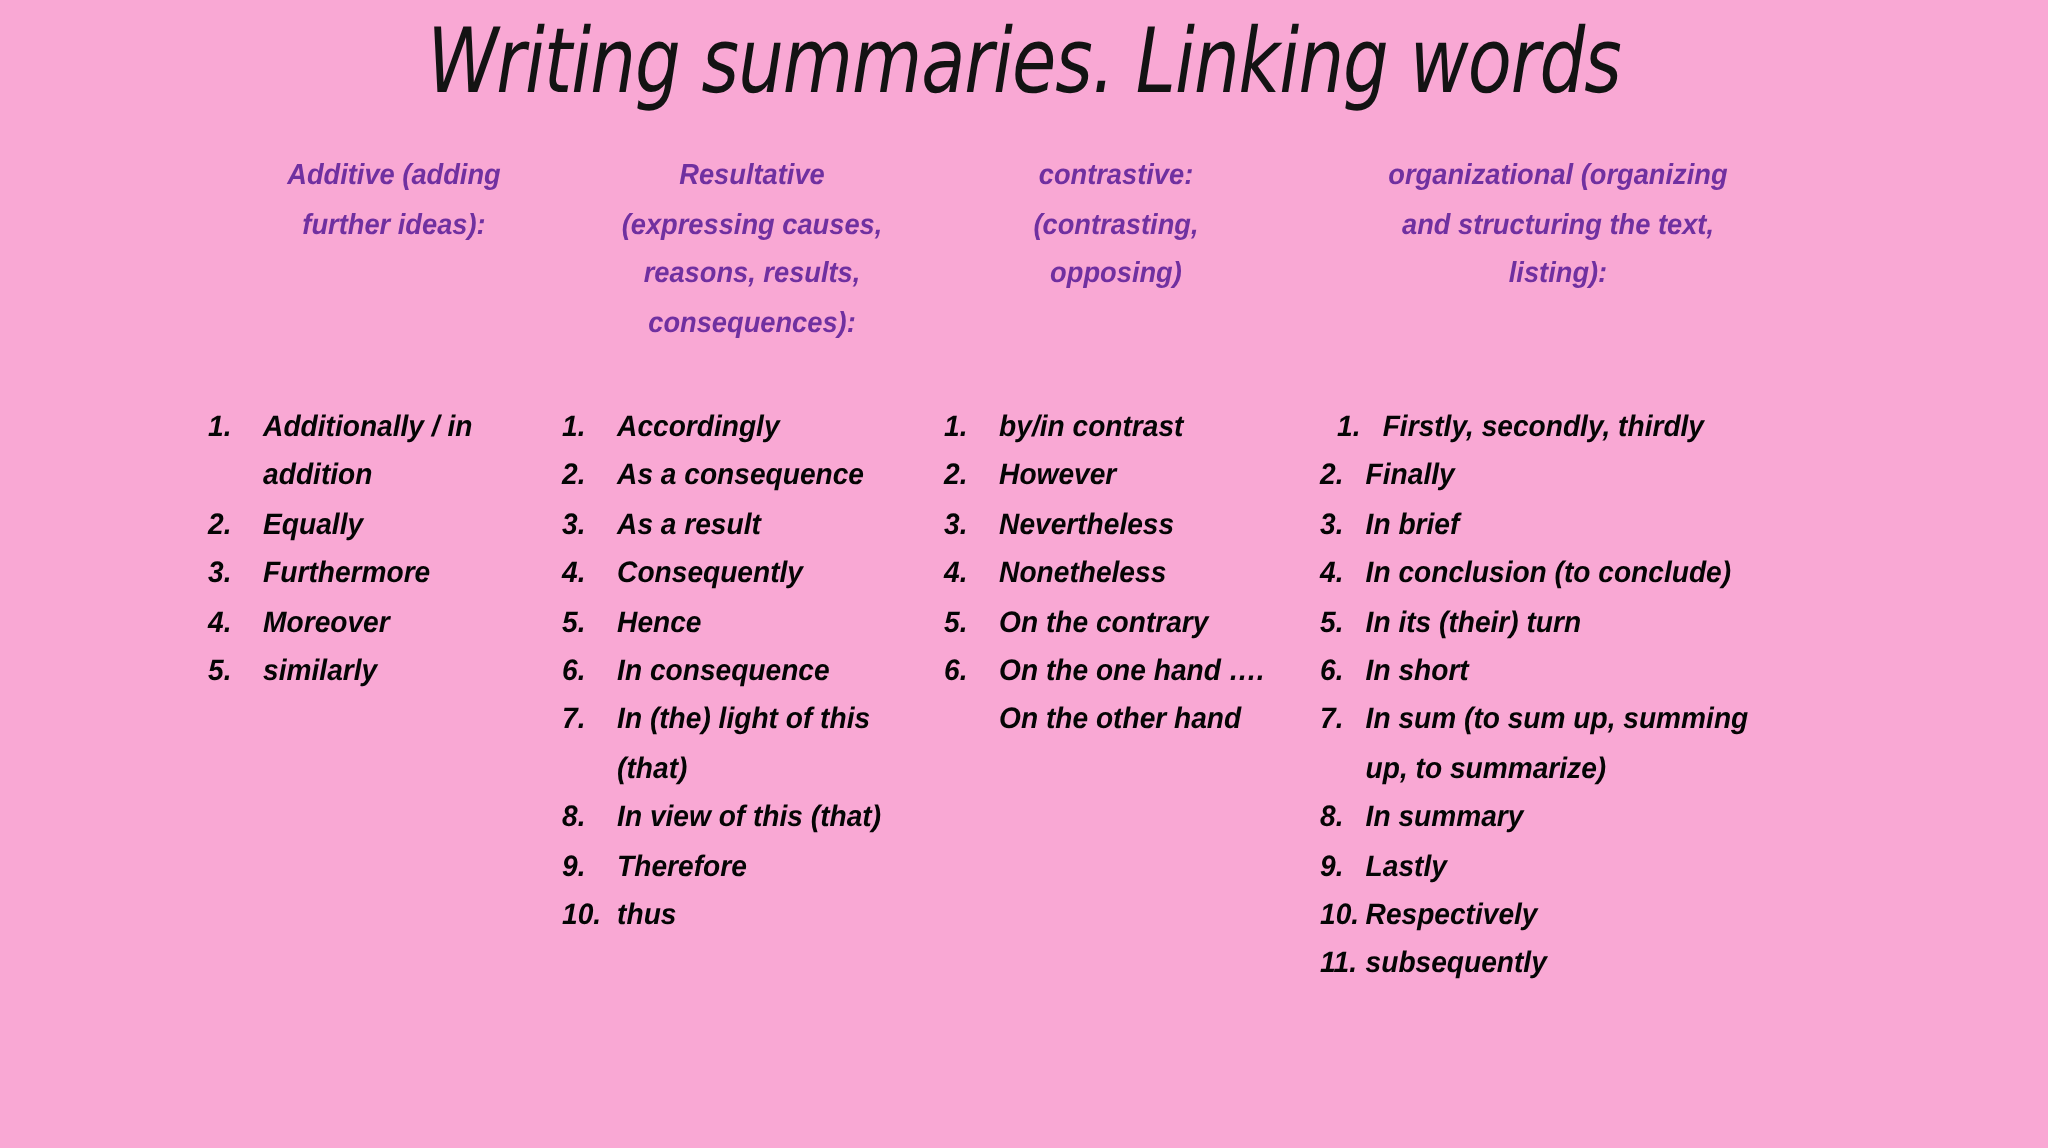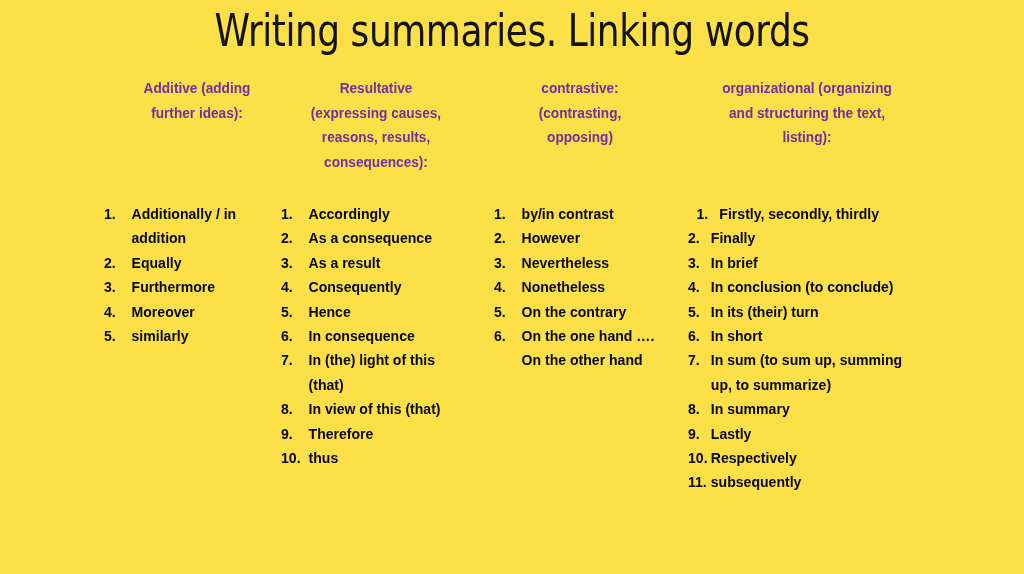--- a/index.html
+++ b/index.html
@@ -13,21 +13,22 @@
     overflow: hidden;
     font-family: "Liberation Sans", sans-serif;
     color: #000000;
     position: relative;
   }
 
   .slide {
     position: relative;
     width: 1024px;
     height: 574px;
-    background: #fde047;
+    background: #f9a8d4;
+    font-style: italic;
   }
 
   
   .slide-title {
     position: absolute;
     left: 0;
     top: 2px;
     width: 1024px;
     text-align: center;
     font-family: "DejaVu Sans", sans-serif;
@@ -97,28 +98,28 @@
   #col1 .li .txt { max-width: 145px; }
 
   
   #col2 { left: 281px; width: 190px; }
   #col2 .col-head { width: 190px; }
   #col2 .col-list { top: 126px; }
   #col2 .li .num { width: 29px; }
   #col2 .li .txt { max-width: 152px; }
 
   
-  #col3 { left: 494px; width: 172px; }
+  #col3 { left: 472px; width: 172px; }
   #col3 .col-head { width: 172px; }
   #col3 .col-list { top: 126px; }
   #col3 .li .num { width: 29px; }
   #col3 .li .txt { max-width: 140px; }
 
   
-  #col4 { left: 688px; width: 238px; }
+  #col4 { left: 660px; width: 238px; }
   #col4 .col-head { width: 238px; }
   #col4 .col-list { top: 126px; }
   #col4 .li .num { width: 24px; }
   #col4 .li .txt { max-width: 210px; }
   #col4 .li.first-indent { padding-left: 9px; }
   #col4 .li.tight .num { width: 24px; }
 </style>
 </head>
 <body>
 

